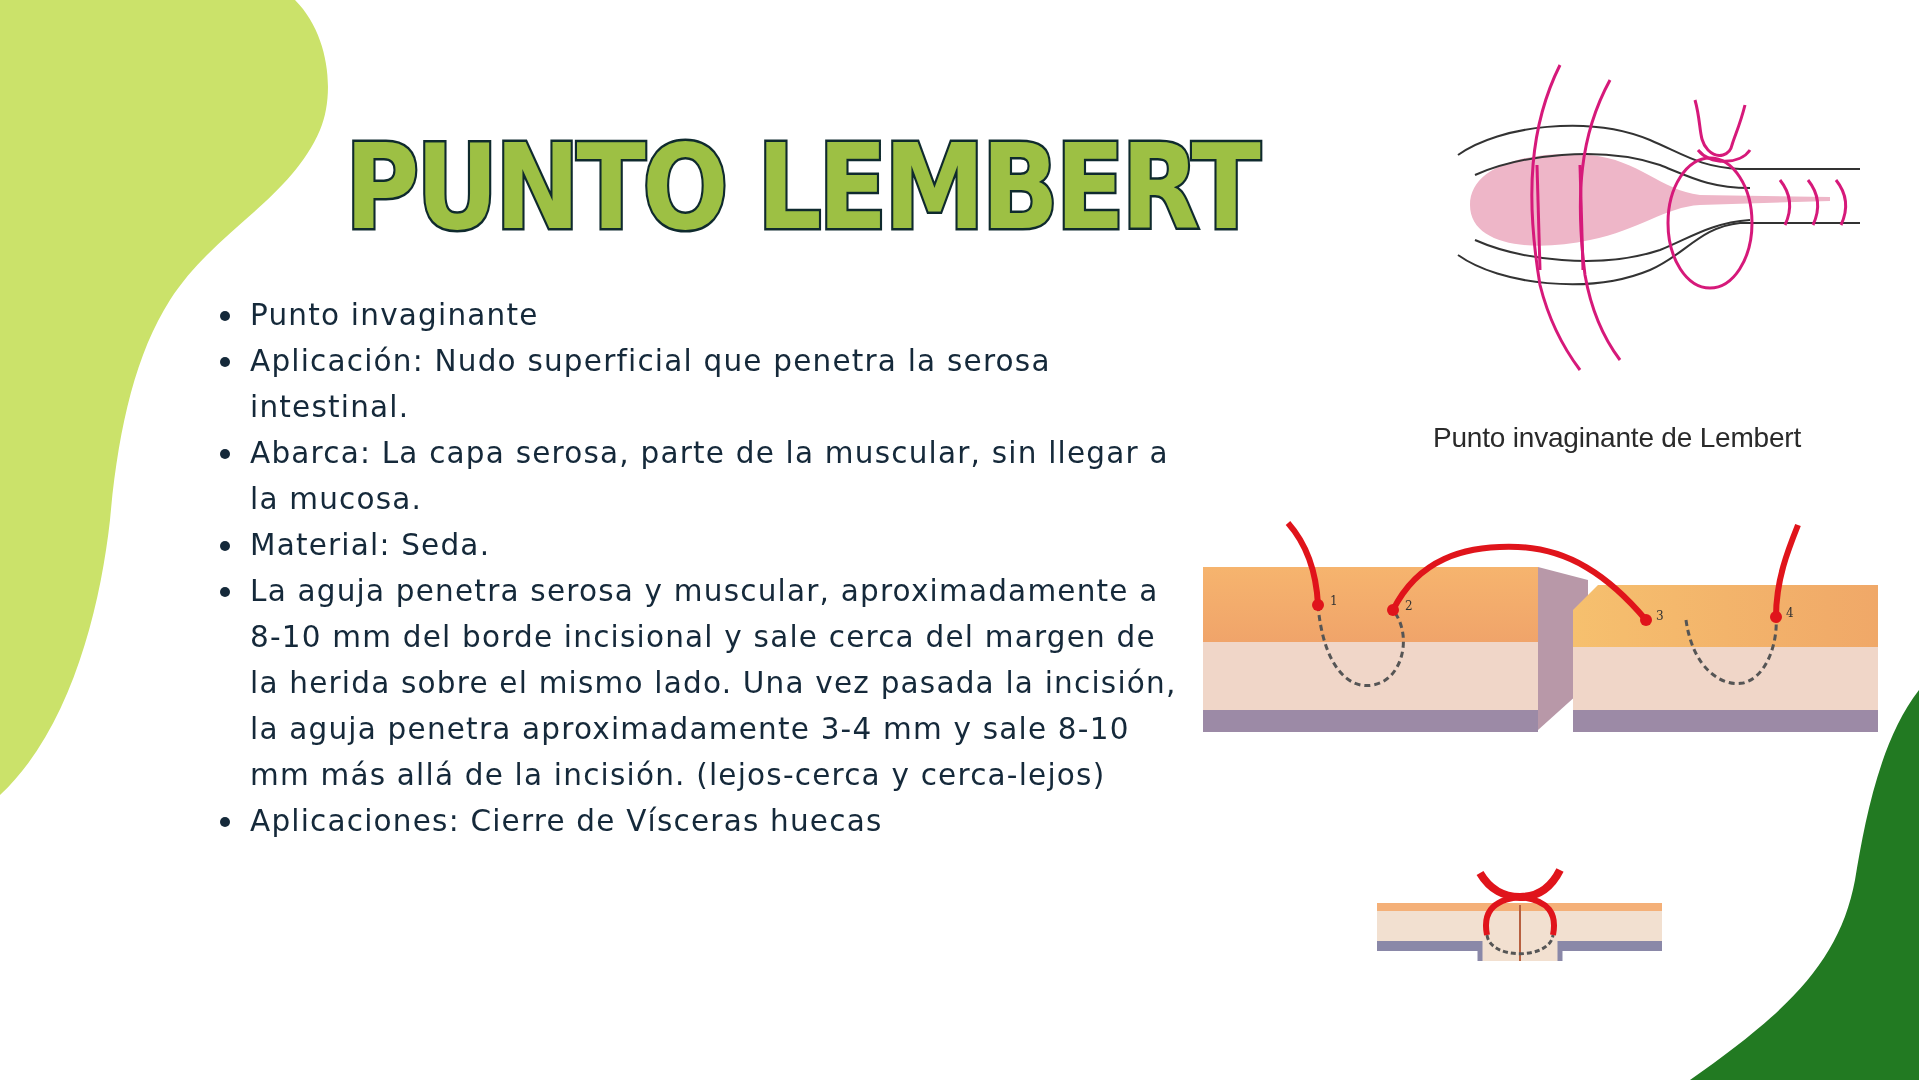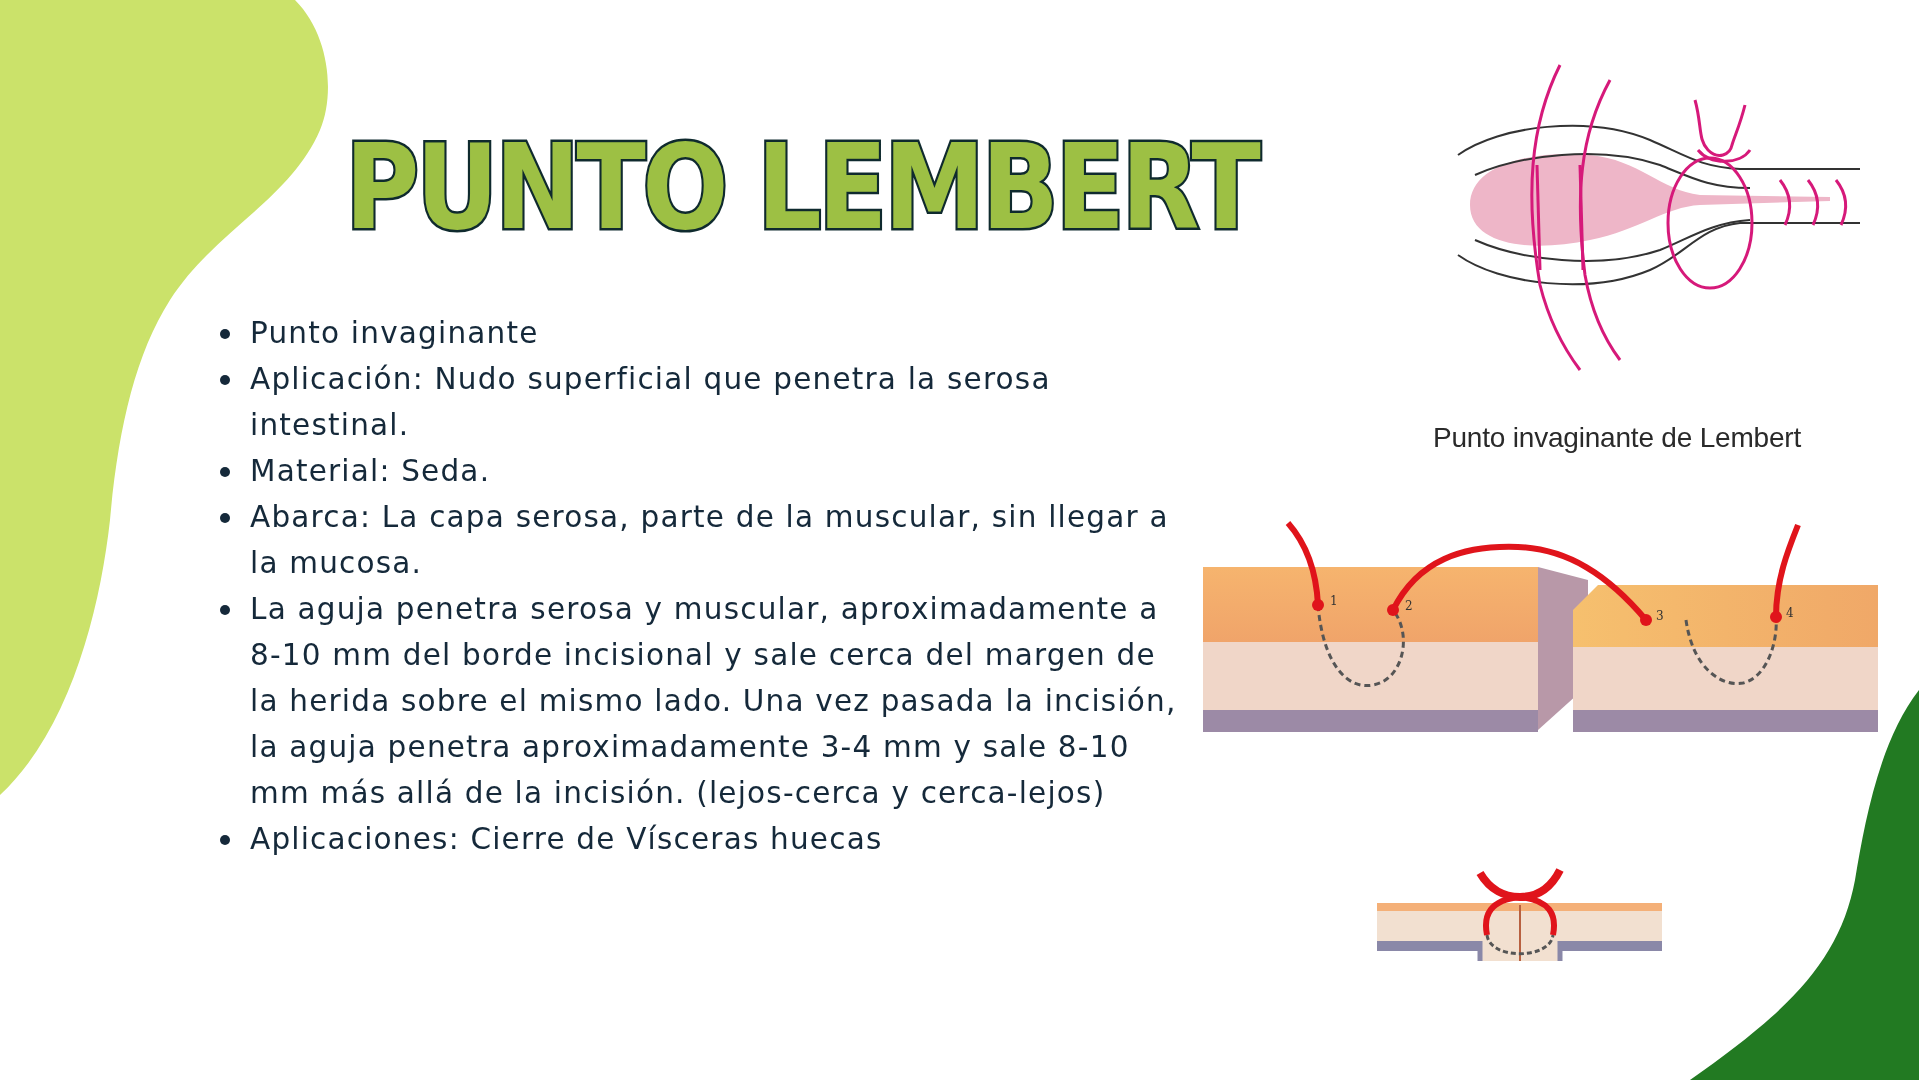--- a/index.html
+++ b/index.html
@@ -12,21 +12,21 @@
     position:absolute; left:345px; top:128px;
     font-family:"DejaVu Sans","Liberation Sans",sans-serif;
     font-weight:bold; font-size:118px; letter-spacing:-4px;
     color:#9dc044; line-height:1;
     -webkit-text-stroke:5px #0f2a2e;
     paint-order:stroke fill;
     transform:scaleX(0.86); transform-origin:left top;
     white-space:nowrap;
   }
   .bullets {
-    position:absolute; left:218px; top:310px; width:960px;
+    position:absolute; left:218px; top:292px; width:960px;
     margin:0; padding:0; list-style:none;
     color:#15293a; font-size:29.5px; line-height:46px; letter-spacing:1.2px;
   }
   .bullets li { position:relative; padding-left:32px; }
   .bullets li::before {
     content:""; position:absolute; left:2px; top:19px;
     width:10px; height:10px; border-radius:50%; background:#15293a;
   }
   .fig { position:absolute; }
   .caption {
@@ -41,22 +41,22 @@
 <svg class="blob" width="1919" height="1080" viewBox="0 0 1919 1080">
   <path d="M0,0 L295,0 C330,35 335,95 320,130 C290,200 215,230 170,300 C135,355 118,430 110,520 C100,610 70,730 0,795 Z" fill="#cbe26a"></path>
   <path d="M1919,690 C1880,740 1865,820 1855,880 C1840,960 1790,1010 1690,1080 L1919,1080 Z" fill="#227a22"></path>
 </svg>
 
 <div class="title">PUNTO LEMBERT</div>
 
 <ul class="bullets">
   <li>Punto invaginante</li>
   <li>Aplicación: Nudo superficial que penetra la serosa intestinal.</li>
+  <li>Abarca: La capa serosa, parte de la muscular, sin llegar a la mucosa.</li>
   <li>Material: Seda.</li>
-  <li>Abarca: La capa serosa, parte de la muscular, sin llegar a la mucosa.</li>
   <li>La aguja penetra serosa y muscular, aproximadamente a 8-10 mm del borde incisional y sale cerca del margen de la herida sobre el mismo lado. Una vez pasada la incisión, la aguja penetra aproximadamente 3-4 mm y sale 8-10 mm más allá de la incisión. (lejos-cerca y cerca-lejos)</li>
   <li>Aplicaciones: Cierre de Vísceras huecas</li>
 </ul>
 
 <svg class="fig" style="left:1440px;top:55px;" width="420" height="330" viewBox="0 0 420 330">
 
   <path d="M30,150 C30,110 90,95 150,100 C200,105 220,135 260,140 L390,142 L390,146 L260,150 C225,152 200,175 150,185 C90,198 30,190 30,150 Z" fill="#eeb6c8"></path>
 
   <path d="M18,100 C60,70 150,60 210,85 C245,100 260,112 300,114 L420,114" fill="none" stroke="#333" stroke-width="2"></path>
   <path d="M30,95 C80,60 170,50 230,70" fill="none" stroke="#333" stroke-width="0"></path>

